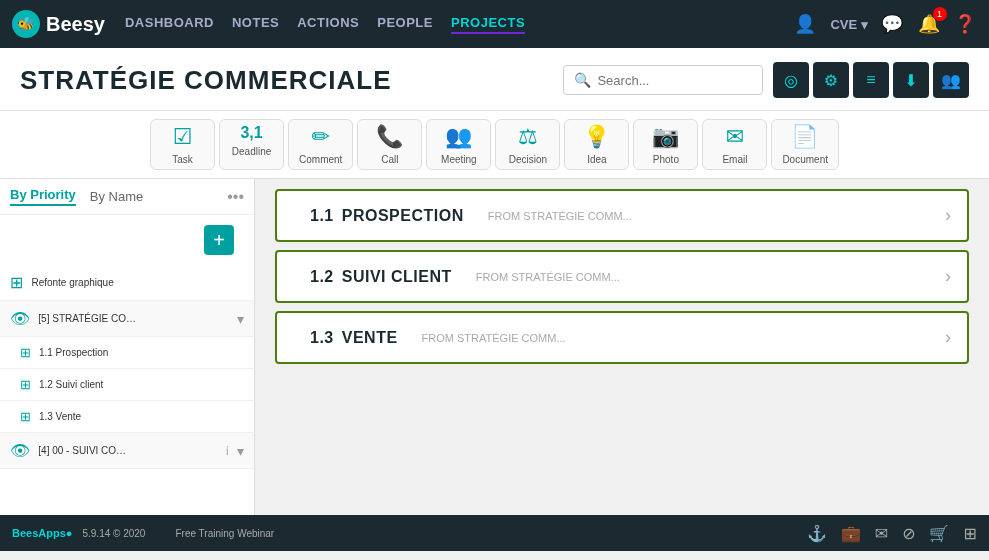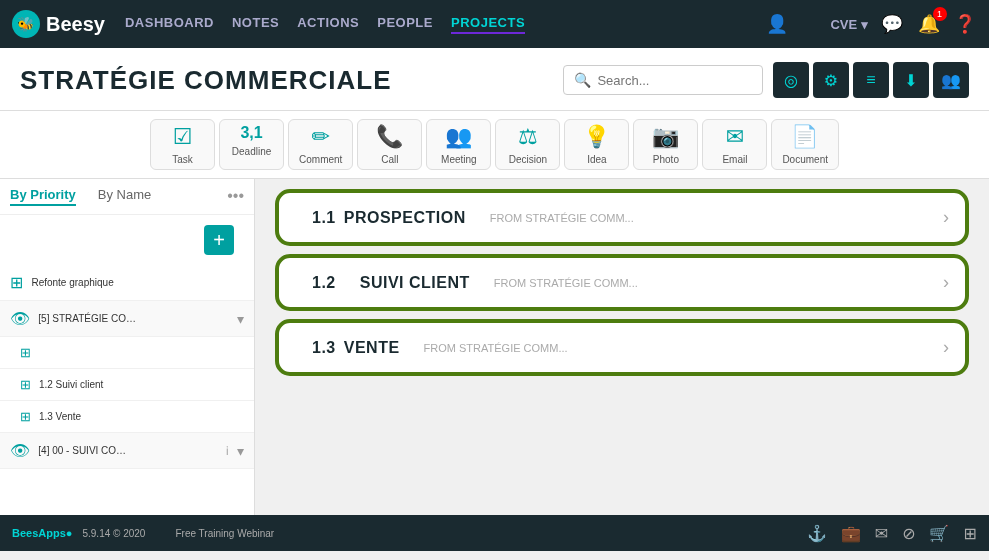--- a/index.html
+++ b/index.html
@@ -62,21 +62,21 @@
       font-size: 9px;
       border-radius: 50%;
       width: 14px; height: 14px;
       display: flex; align-items: center; justify-content: center;
     }
     .nav-user {
       color: #aac;
       font-size: 13px;
       font-weight: bold;
       cursor: pointer;
-      display: flex; gap: 4px; margin-left: 28px;
+      display: flex; gap: 4px;
     }
 
     
     .page-header {
       background: white;
       padding: 14px 20px 0 20px;
       border-bottom: 1px solid #ddd;
     }
     .header-top {
       display: flex;
@@ -163,24 +163,24 @@
     
     .sidebar {
       width: 255px;
       background: white;
       border-right: 1px solid #ddd;
       overflow-y: auto;
       flex-shrink: 0;
     }
     .sidebar-tabs {
       display: flex;
-      align-items: flex-start;
+      align-items: flex-end;
       padding: 8px 10px;
       border-bottom: 1px solid #eee;
-      gap: 22px;
+      gap: 14px;
     }
     .sidebar-tab {
       font-size: 13px;
       color: #666;
       cursor: pointer;
       padding-bottom: 2px;
     }
     .sidebar-tab.active {
       color: #00a0a0;
       border-bottom: 2px solid #00a0a0;
@@ -223,24 +223,24 @@
     
     .main-panel {
       flex: 1;
       padding: 10px 20px;
       overflow-y: auto;
     }
     .project-row {
       display: flex;
       align-items: center;
       background: white;
-      border-radius: 15px;
+      border-radius: 4px;
       padding: 14px 16px;
       margin-bottom: 8px;
-      border: 4px solid #4d7c0f;
+      border: 2px solid #4d7c0f;
       cursor: pointer;
     }
     .project-divider {
       width: 3px;
       height: 100%;
       background: #ddd;
       margin-right: 14px;
       align-self: stretch;
       border-radius: 2px;
     }
@@ -390,20 +390,21 @@
     </div>
 
     <div class="sidebar-item parent">
       <span class="sidebar-item-icon">👁</span>
       <span class="sidebar-item-label">[5] STRATÉGIE CO…</span>
       <span class="sidebar-item-chevron">▾</span>
     </div>
 
     <div class="sidebar-item child">
       <span class="sidebar-item-icon">⊞</span>
+      <span class="sidebar-item-label">1.1 Prospection</span>
     </div>
 
     <div class="sidebar-item child">
       <span class="sidebar-item-icon">⊞</span>
       <span class="sidebar-item-label">1.2 Suivi client</span>
     </div>
 
     <div class="sidebar-item child">
       <span class="sidebar-item-icon">⊞</span>
       <span class="sidebar-item-label">1.3 Vente</span>
@@ -423,21 +424,21 @@
       <div class="project-divider"></div>
       <span class="project-name">1.1</span>
       <span class="project-name" style="margin-left:8px;">PROSPECTION</span>
       <span class="project-source">FROM STRATÉGIE COMM...</span>
       <span class="project-arrow">›</span>
     </div>
 
     <div class="project-row">
       <div class="project-divider"></div>
       <span class="project-name">1.2</span>
-      <span class="project-name" style="margin-left:24px;">SUIVI CLIENT</span>
+      <span class="project-name" style="margin-left:8px;">SUIVI CLIENT</span>
       <span class="project-source">FROM STRATÉGIE COMM...</span>
       <span class="project-arrow">›</span>
     </div>
 
     <div class="project-row">
       <div class="project-divider"></div>
       <span class="project-name">1.3</span>
       <span class="project-name" style="margin-left:8px;">VENTE</span>
       <span class="project-source">FROM STRATÉGIE COMM...</span>
       <span class="project-arrow">›</span>

